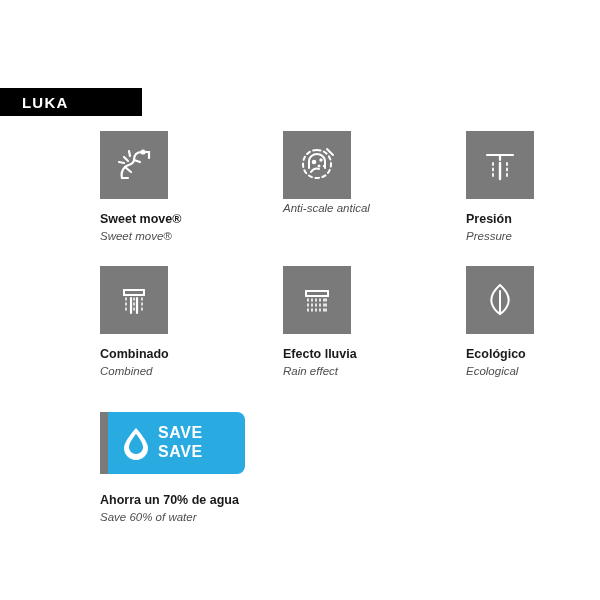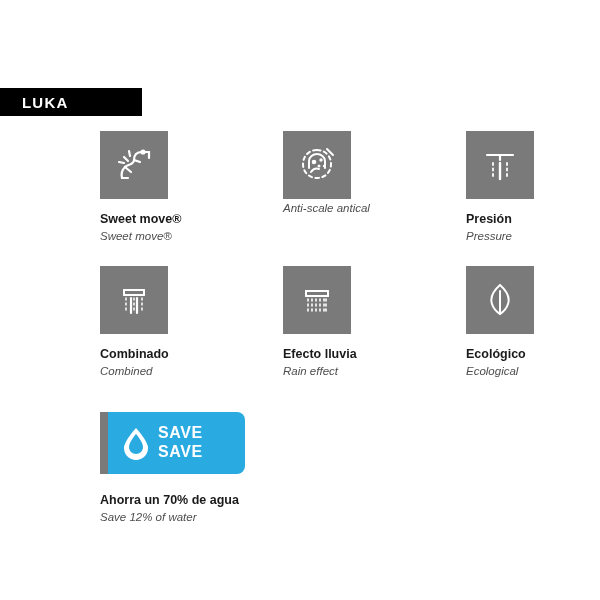--- a/index.html
+++ b/index.html
@@ -295,17 +295,17 @@
           <path d="M18 9 C18 9 11 17 11 22 C11 25.9 14.1 29 18 29 C21.9 29 25 25.9 25 22 C25 17 18 9 18 9 Z" fill="#29abe2"></path>
         </svg>
       </div>
       <div class="save-text">
         <div>SAVE</div>
         <div>SAVE</div>
       </div>
     </div>
     <div class="save-caption">
       <div class="feature-title" style="margin-top:18px;">Ahorra un 70% de agua</div>
-      <div class="feature-sub">Save 12% of water</div>
+      <div class="feature-sub">Save 60% of water</div>
     </div>
   </div>
 
 </div>
 
 </body></html>

